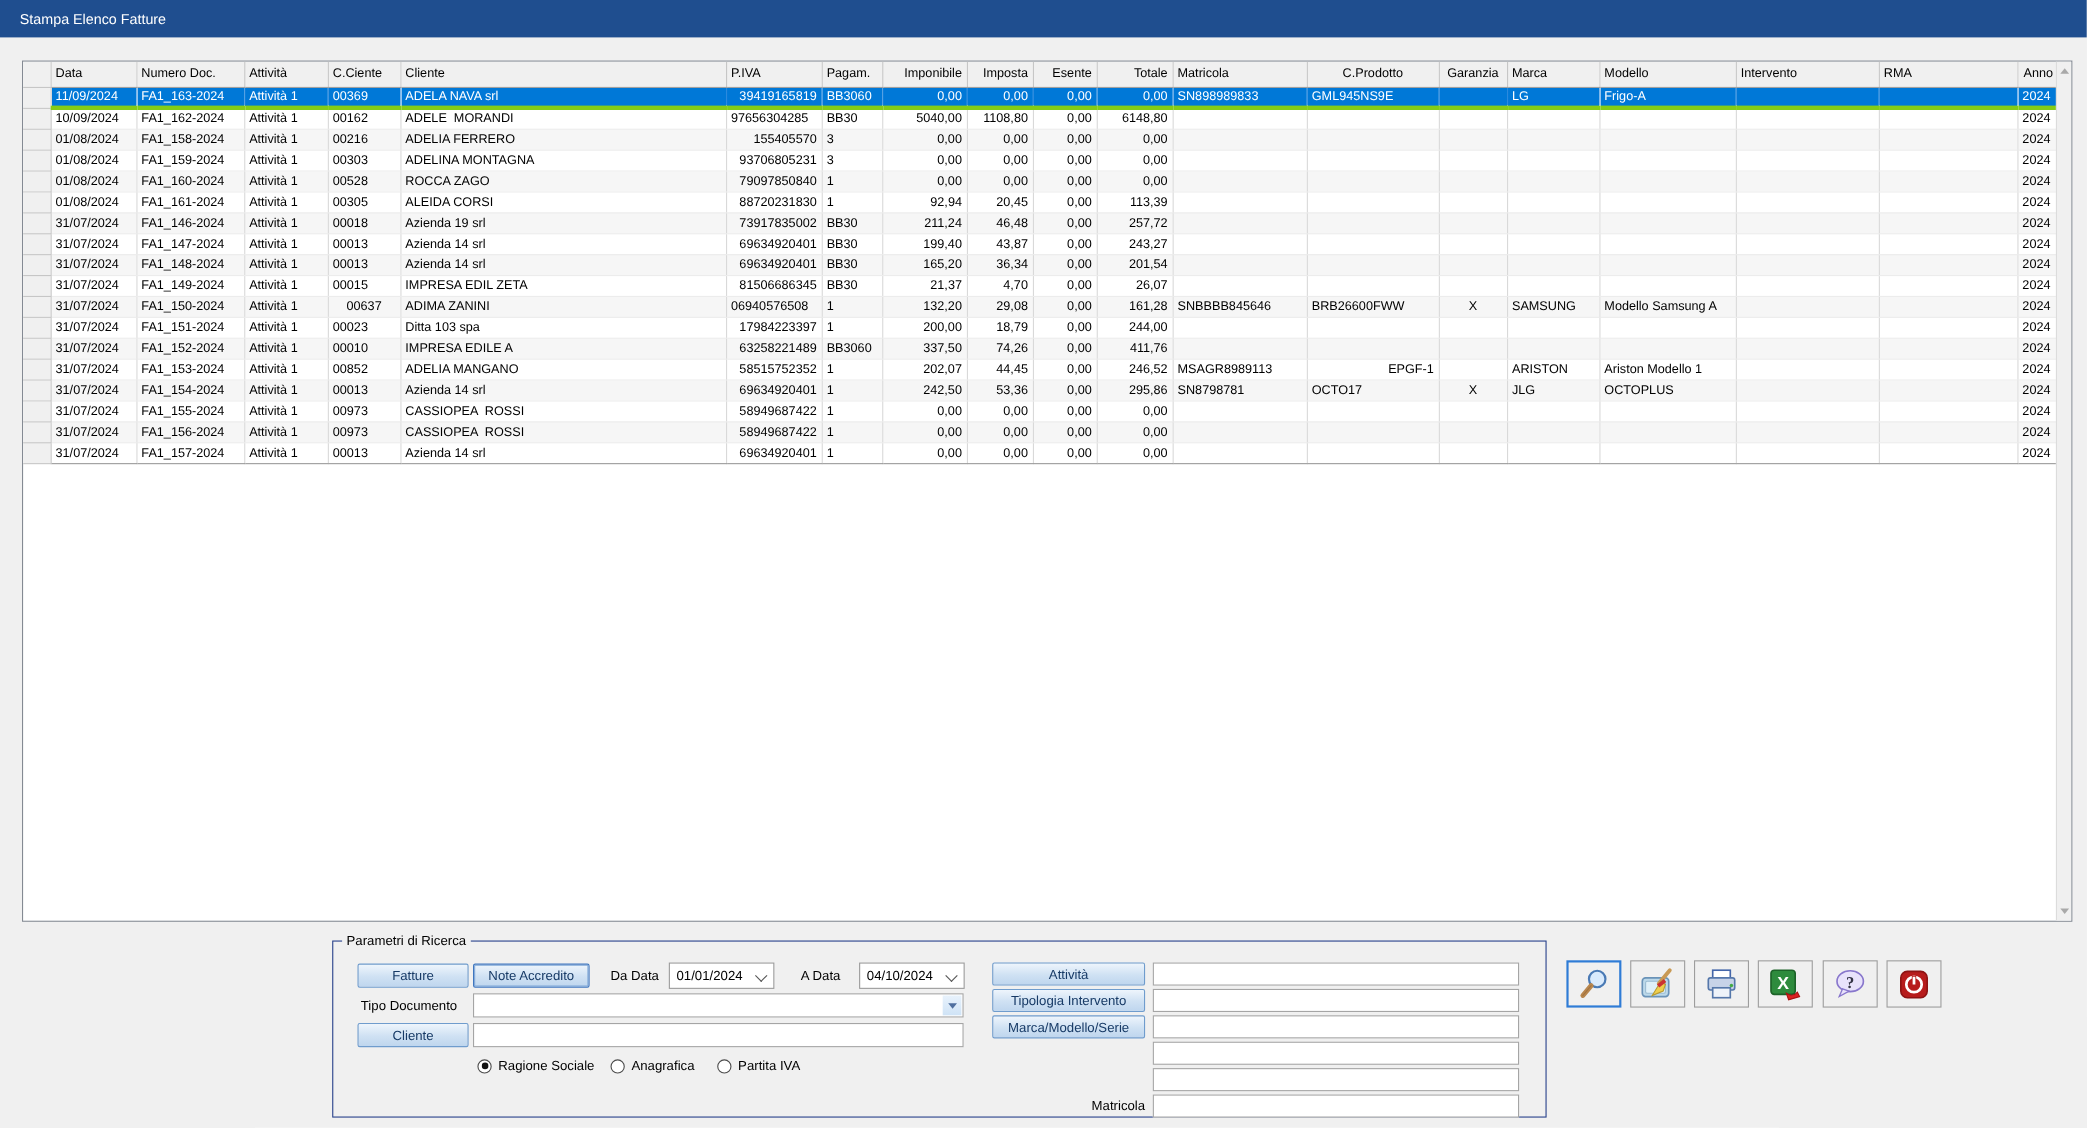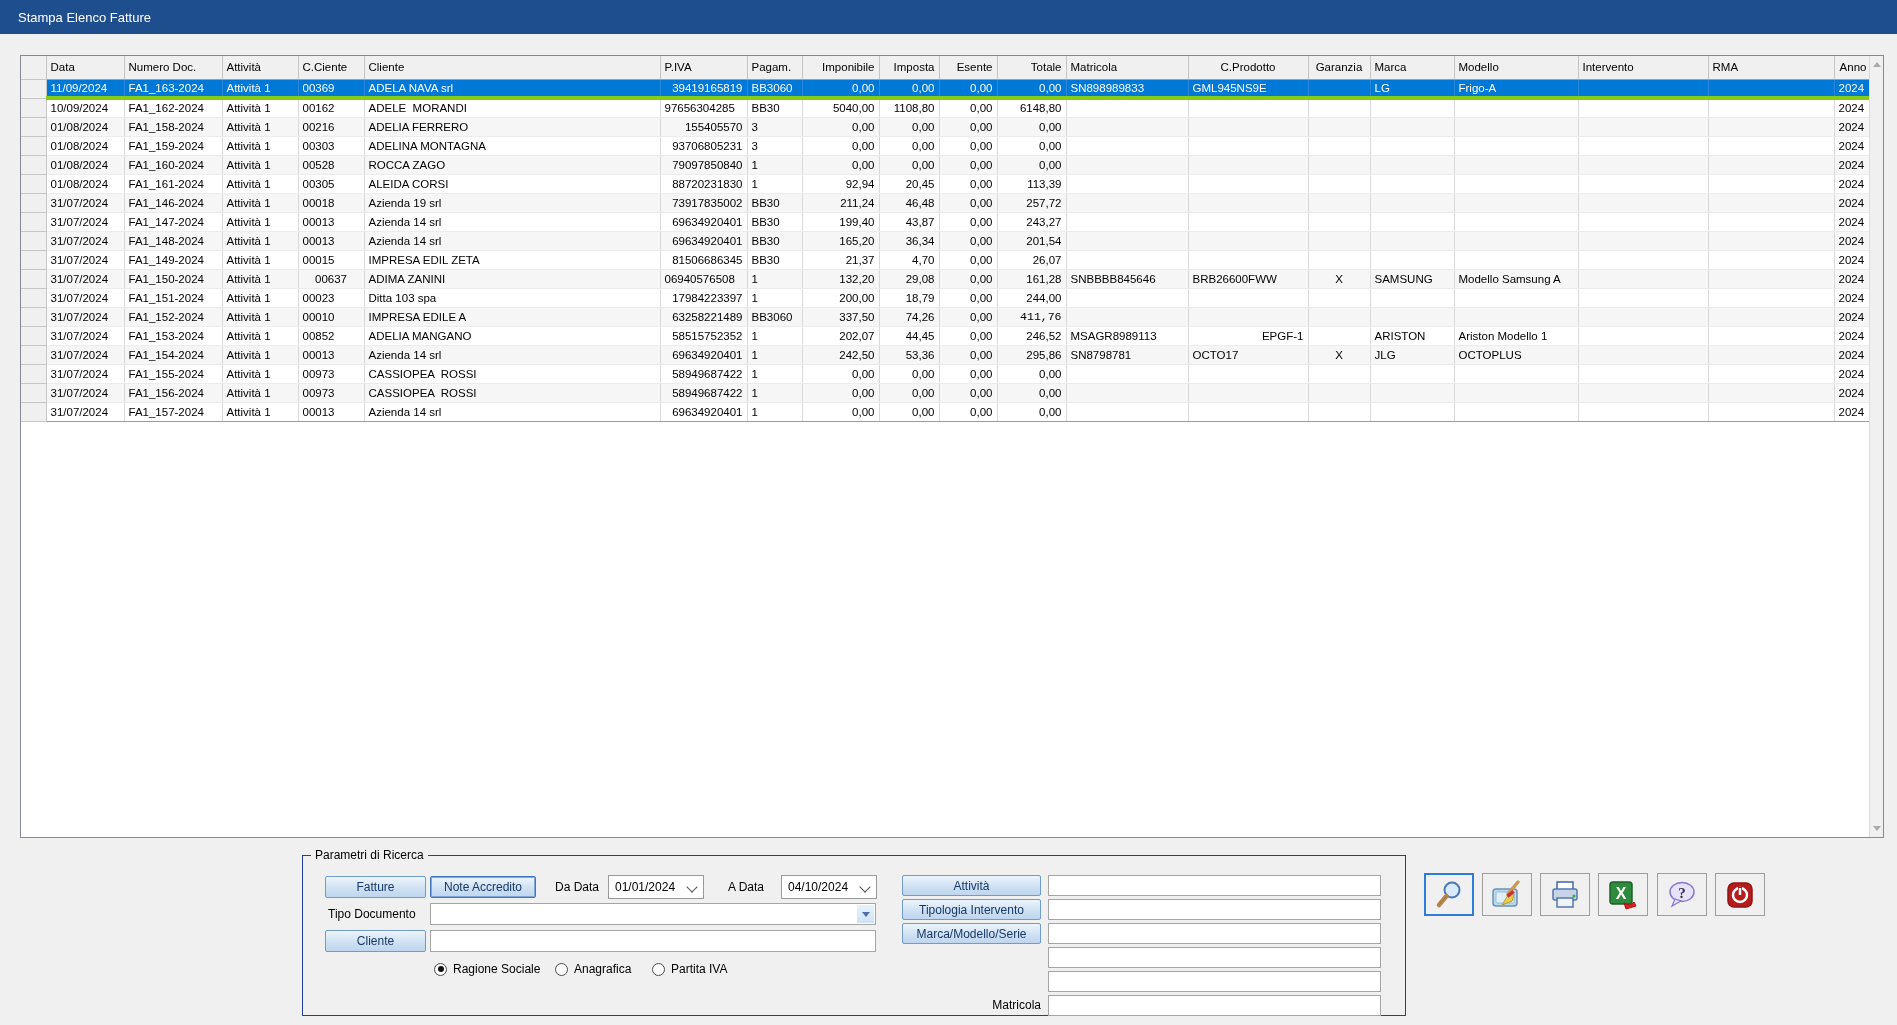--- a/index.html
+++ b/index.html
@@ -381,21 +381,21 @@
           <td style="text-align: left;">31/07/2024</td>
           <td style="text-align: left;">FA1_152-2024</td>
           <td style="text-align: left;">Attività 1</td>
           <td style="text-align: left;">00010</td>
           <td style="text-align: left;">IMPRESA EDILE A</td>
           <td style="text-align: right;">63258221489</td>
           <td style="text-align: left;">BB3060</td>
           <td style="text-align: right;">337,50</td>
           <td style="text-align: right;">74,26</td>
           <td style="text-align: right;">0,00</td>
-          <td style="text-align: right; font-family: Liberation Mono, monospace;">411,76</td>
+          <td style="text-align: right;">411,76</td>
           <td style="text-align: left;"></td>
           <td style="text-align: left;"></td>
           <td style="text-align: center;"></td>
           <td style="text-align: left;"></td>
           <td style="text-align: left;"></td>
           <td style="text-align: left;"></td>
           <td style="text-align: left;"></td>
           <td style="text-align: left;">2024</td>
         </tr>
         <tr>

